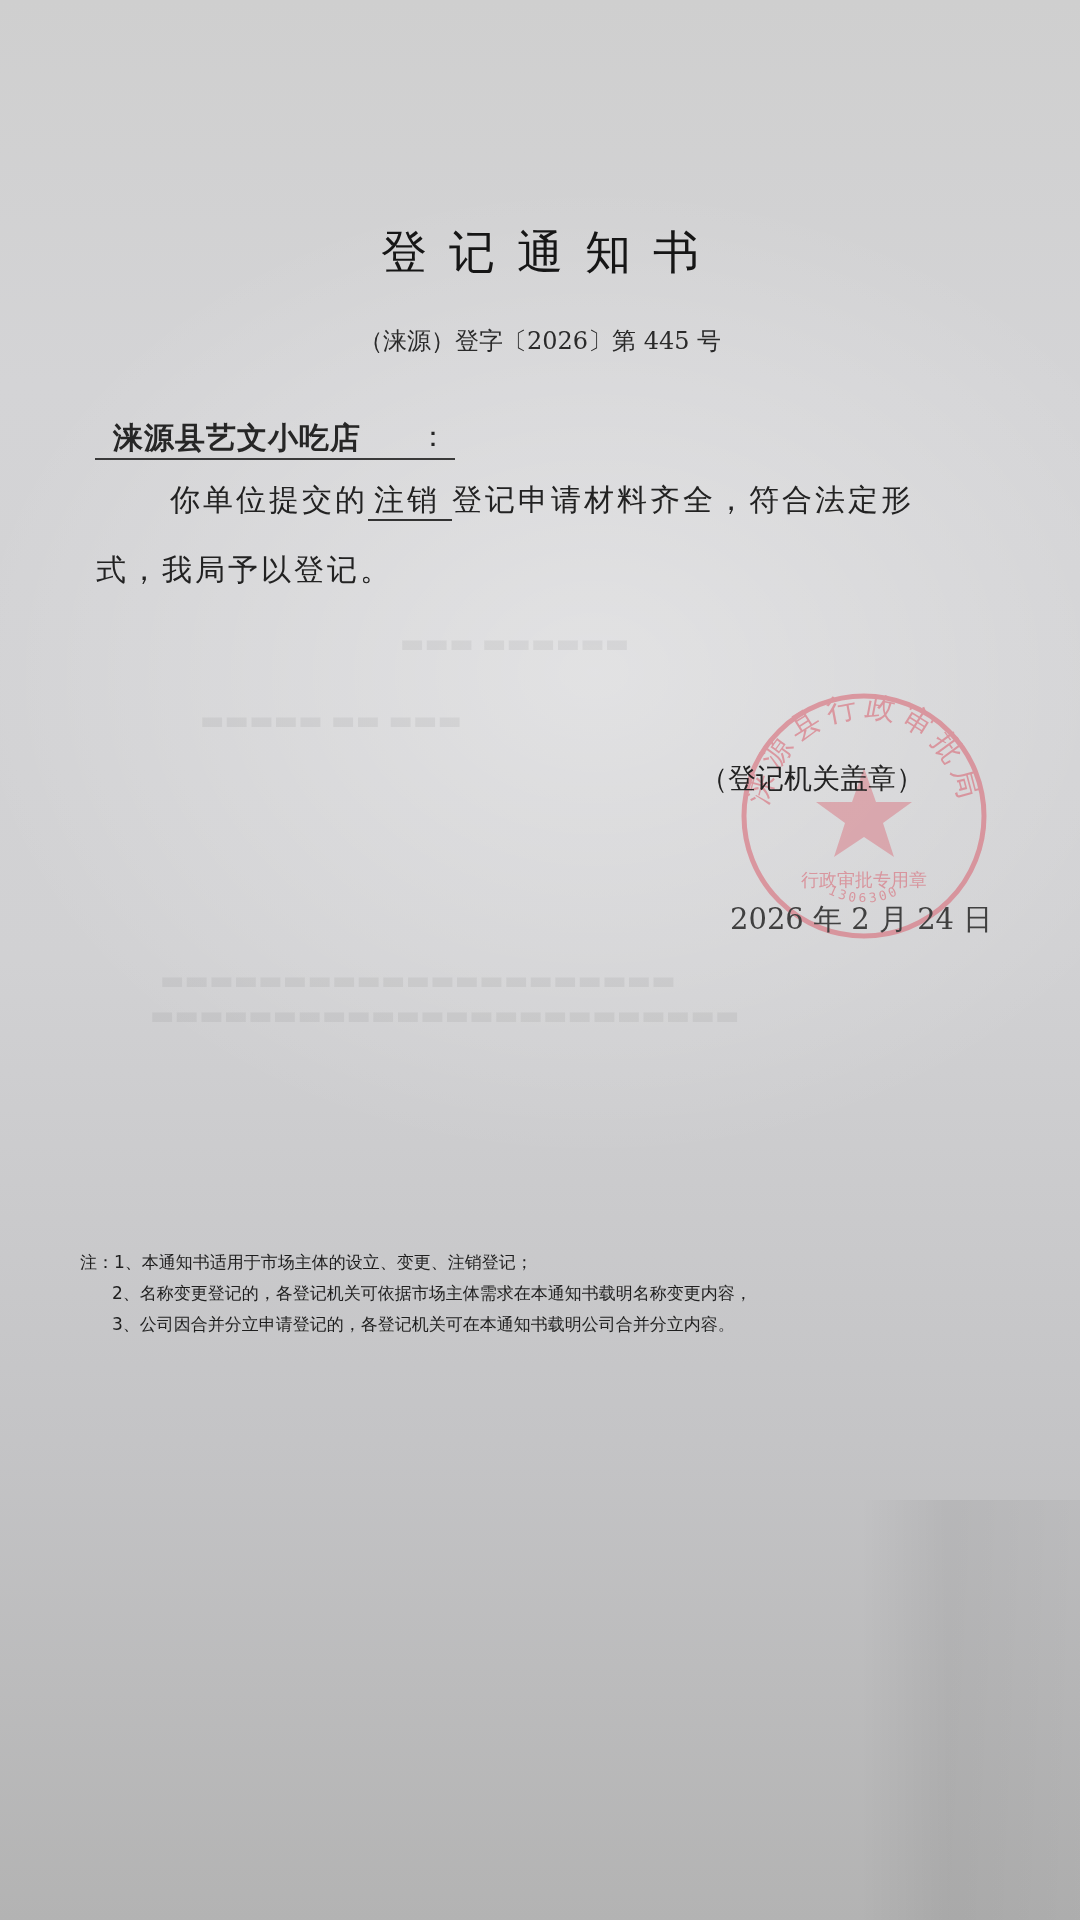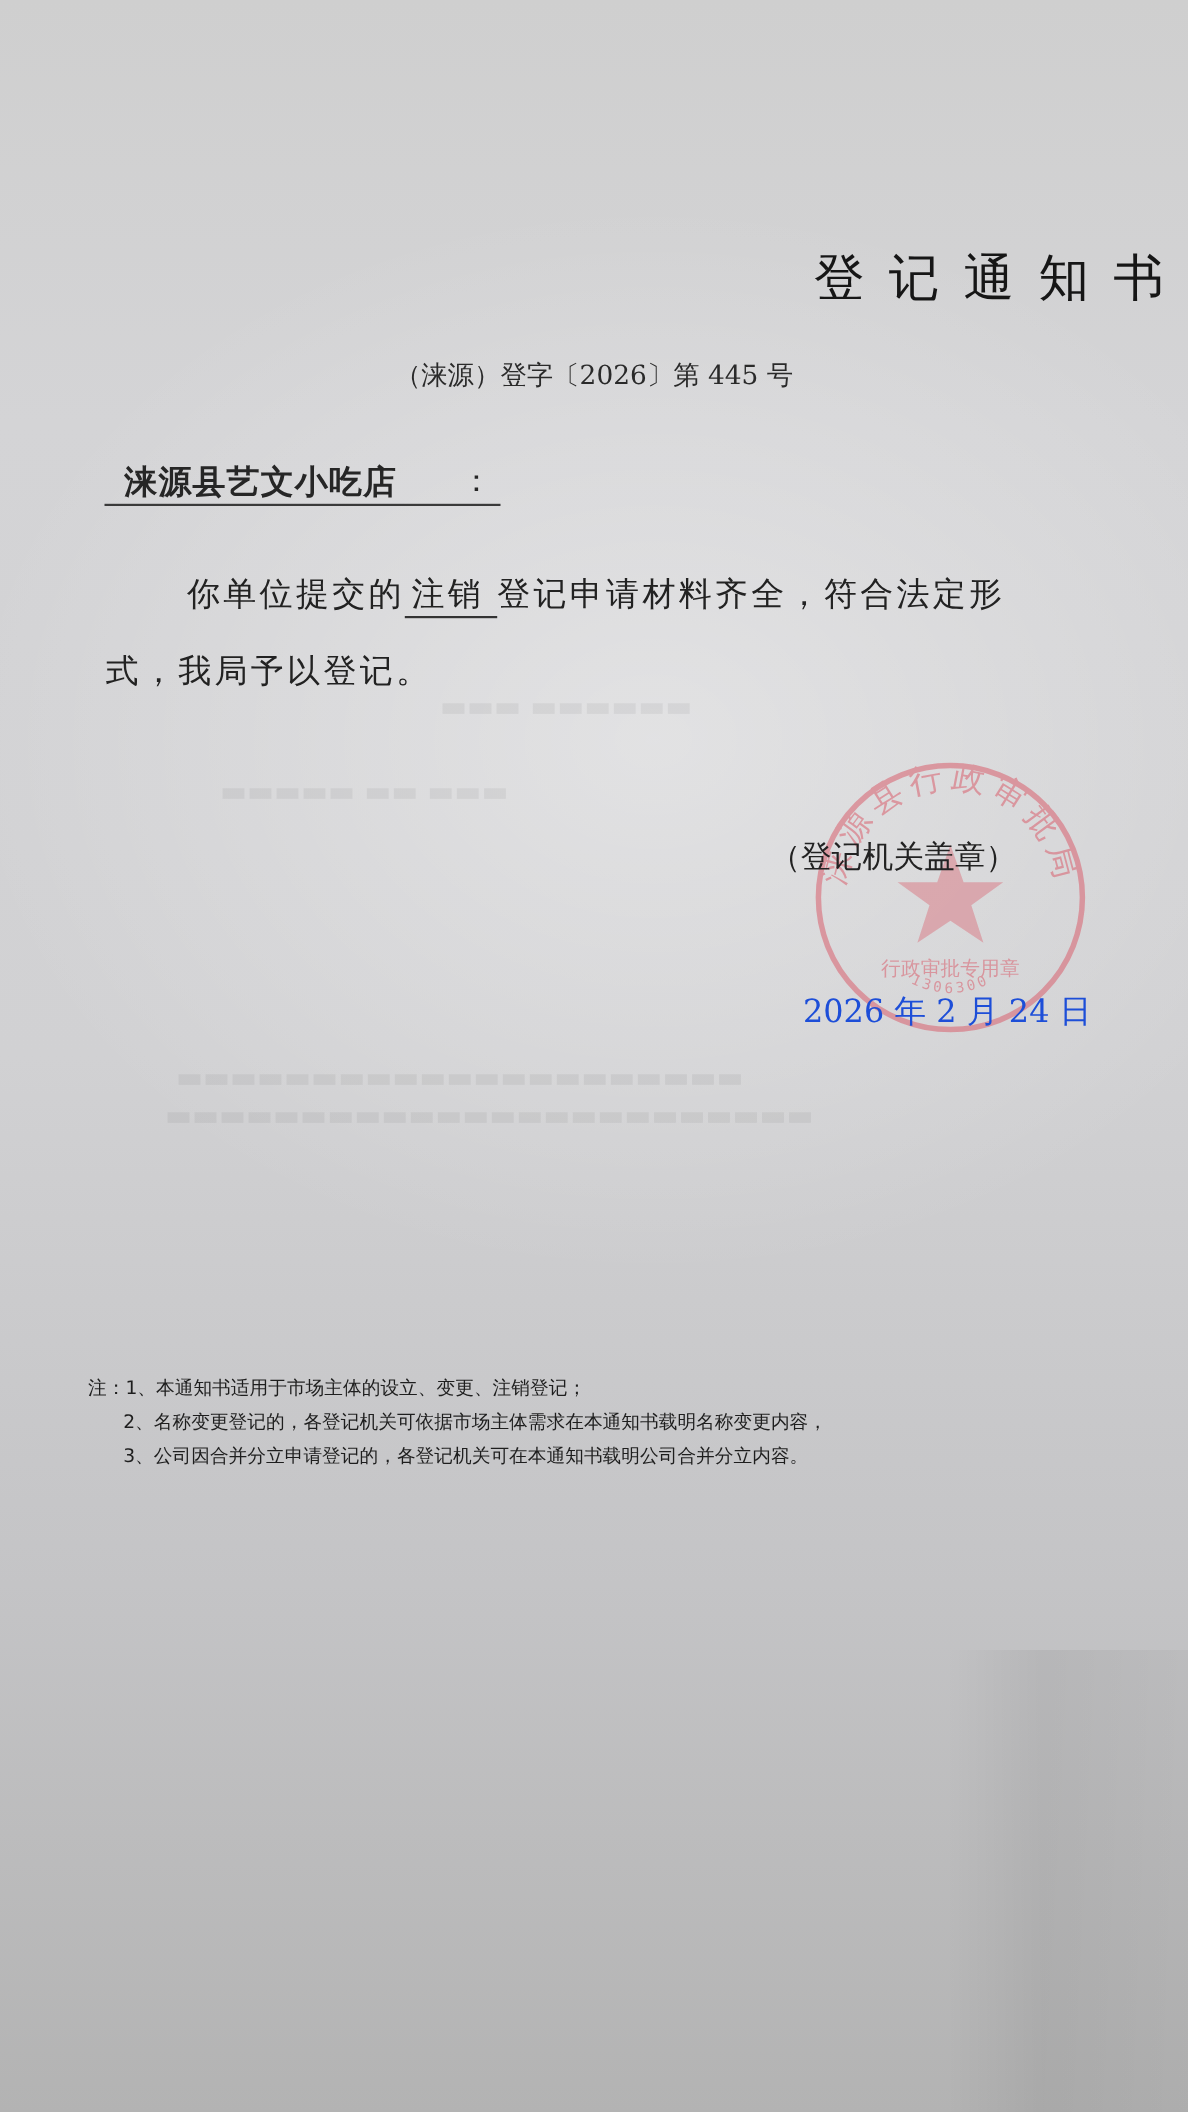--- a/index.html
+++ b/index.html
@@ -10,21 +10,21 @@
         linear-gradient(180deg, #cfcfcf 0%, #d4d4d6 20%, #d1d1d3 50%, #c4c4c6 75%, #b3b3b3 100%);
       font-family: "DejaVu Serif", "Liberation Serif", serif;
       color: #1b1b1b;
     }
     .shade-right {
       position: absolute; right: 0; top: 1500px; width: 220px; height: 420px;
       background: linear-gradient(90deg, rgba(0,0,0,0) 0%, rgba(0,0,0,0.06) 40%, rgba(0,0,0,0.03) 100%);
     }
     .abs { position: absolute; white-space: nowrap; }
     .title {
-      left: 0; width: 1080px; text-align: right; top: 222px;
+      left: 0; width: 1080px; text-align: center; top: 222px;
       font-family: "DejaVu Sans", "Liberation Sans", sans-serif;
       font-size: 46px; letter-spacing: 22px; font-weight: 500; color: #161616;
       padding-left: 22px; box-sizing: border-box;
     }
     .docno {
       left: 0; width: 1080px; text-align: center; top: 325px;
       font-size: 24px; color: #2a2a2a;
     }
     .recipient-wrap {
       left: 95px; top: 418px; width: 360px;
@@ -33,33 +33,33 @@
     .recipient-name {
       position: absolute; left: 18px; top: 0px;
       font-family: "DejaVu Sans", "Liberation Sans", sans-serif;
       font-size: 30px; font-weight: 700; letter-spacing: 1px; color: #262626;
     }
     .recipient-colon {
       position: absolute; right: 8px; top: 0px; font-size: 28px; color: #262626;
     }
     .body-line {
       font-family: "DejaVu Sans", "Liberation Sans", sans-serif;
-      font-size: 30px; font-weight: 300; letter-spacing: 3px; color: #222; margin-top: 40px;
+      font-size: 30px; font-weight: 300; letter-spacing: 3px; color: #222;
     }
     .line1 { left: 170px; top: 480px; }
     .line2 { left: 96px; top: 550px; font-family: Liberation Mono, monospace; }
     .blank {
       display: inline-block; border-bottom: 2px solid #333; padding: 0 12px 0 6px; line-height: 38px;
     }
     .seal-label {
       left: 700px; top: 760px; font-size: 28px; color: #222;
       font-family: "DejaVu Sans", "Liberation Sans", sans-serif; font-weight: 300;
     }
     .date {
-      left: 730px; top: 900px; font-size: 29px; color: #1d4ed8; text-align: right;
+      left: 730px; top: 900px; font-size: 29px; color: #404040; text-align: right;
     }
     .stamp {
       position: absolute; left: 738px; top: 690px; width: 252px; height: 252px;
       opacity: 0.55;
     }
     .notes {
       left: 80px; top: 1247px; font-size: 17px; line-height: 31px; color: #1e1e1e;
       font-family: "DejaVu Sans", "Liberation Sans", sans-serif; font-weight: 400;
     }
     .notes div { white-space: nowrap; }

